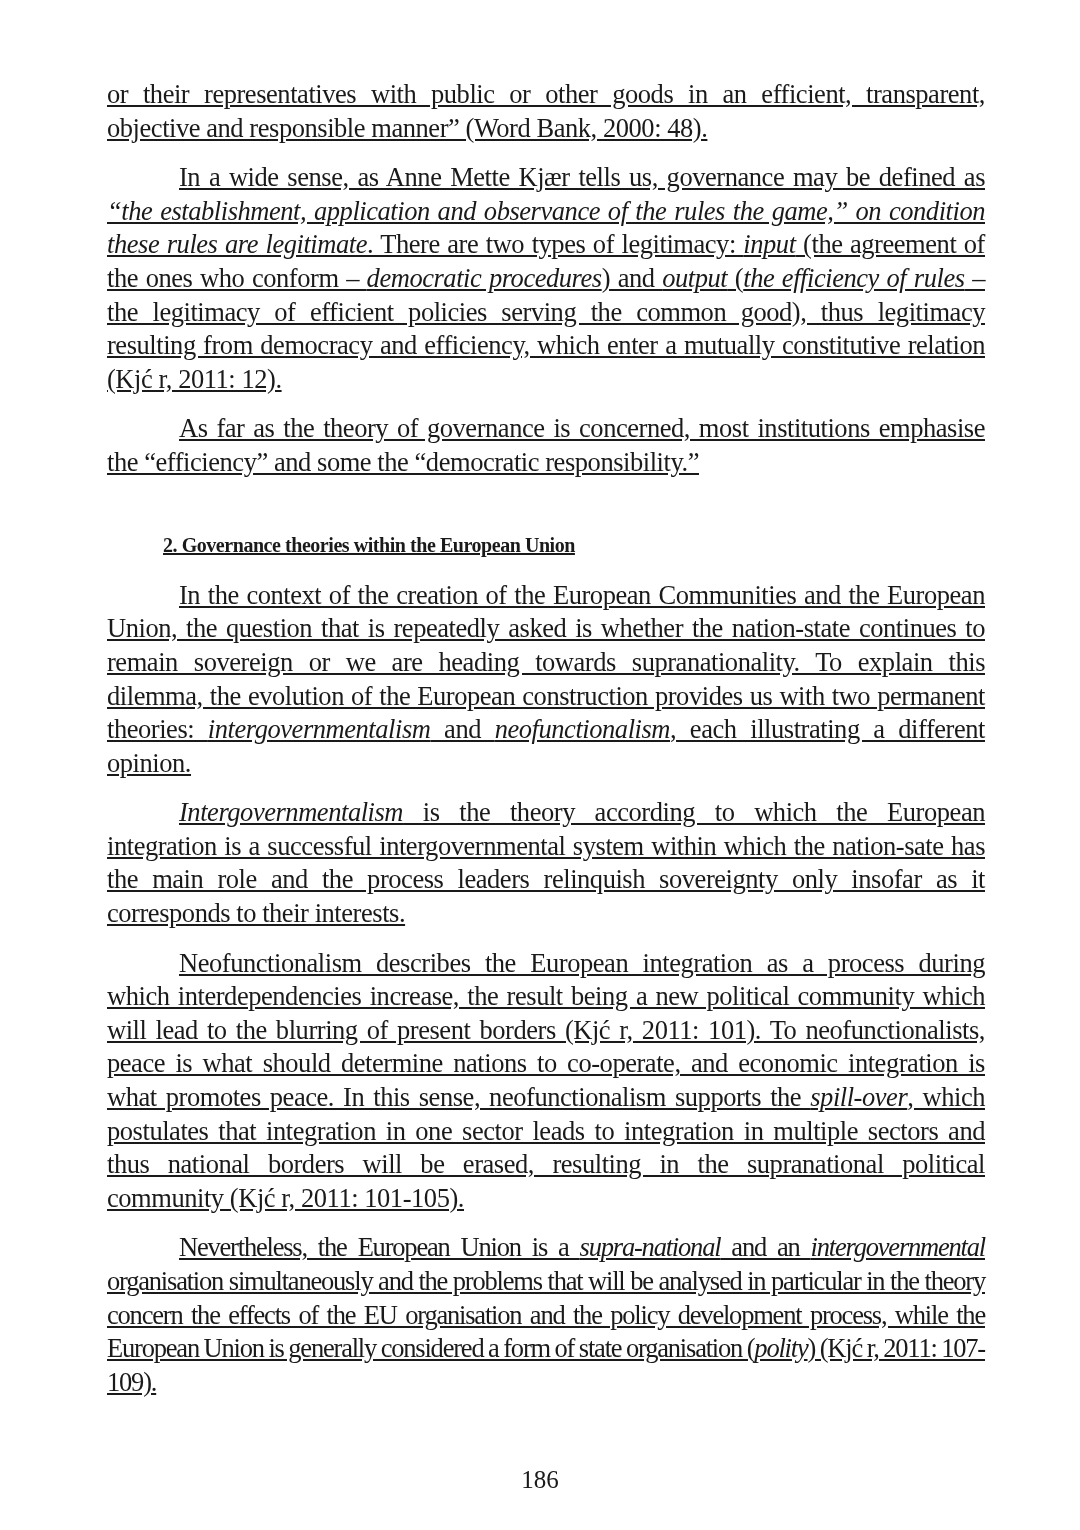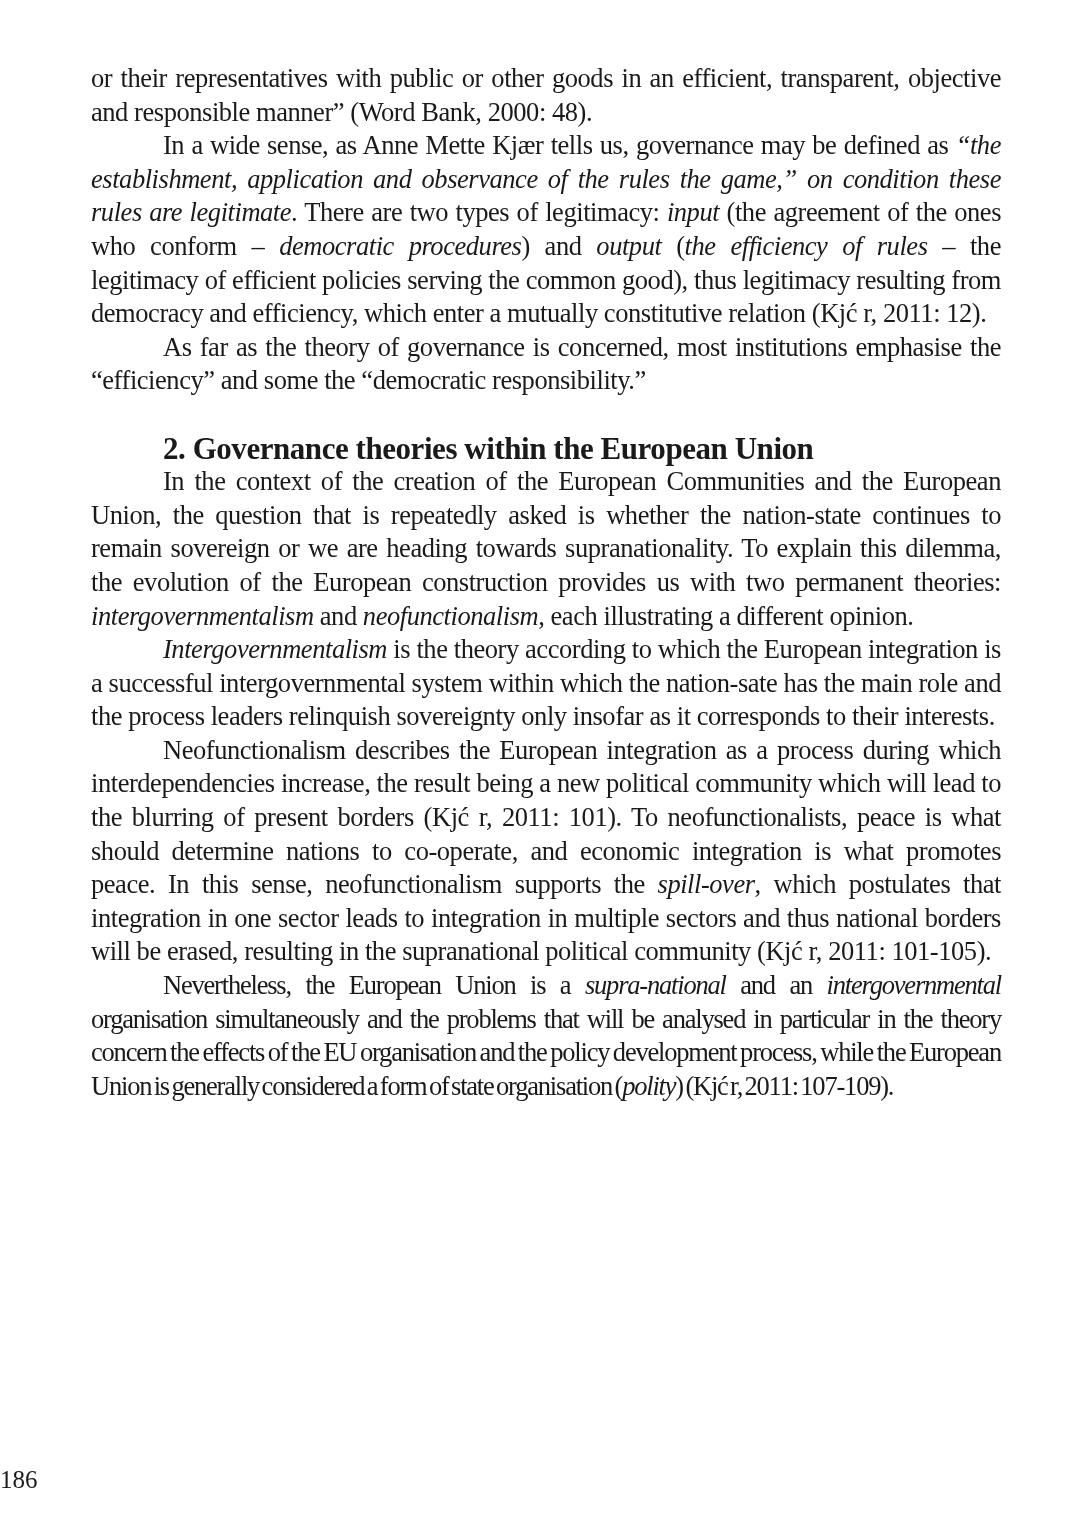--- a/index.html
+++ b/index.html
@@ -3,39 +3,39 @@
 <meta charset="utf-8">
 <style>
   html, body { margin: 0; padding: 0; background: #ffffff; }
   body { width: 1080px; height: 1530px; position: relative; overflow: hidden; }
   .page {
     position: absolute; left: 91px; top: 62px; width: 910px;
     font-family: "Liberation Serif", "DejaVu Serif", serif;
     font-size: 26.5px; line-height: 33.6px; color: #1a1a1a;
     letter-spacing: -0.45px;
   }
-  .para { margin: 0; text-align: justify; text-align-last: left; }
+  .para { margin: 16px; text-align: justify; text-align-last: left; text-decoration: underline; }
   .ind { text-indent: 72px; }
   .gap { height: 33.6px; }
   .heading { margin: 0; font-weight: bold; text-indent: 72px; }
   .tight { letter-spacing: -1.2px; word-spacing: -3px; }
   em { font-style: italic; }
   .pagenum {
-    position: absolute; left: 0; width: 1080px; top: 1466px; text-align: left;
+    position: absolute; left: 0; width: 1080px; top: 1466px; text-align: center;
     font-family: "Liberation Serif", "DejaVu Serif", serif; font-size: 25px; color: #1a1a1a;
   }
 </style>
 </head>
 <body>
 
 <div class="page">
   <p class="para"><span>or their representatives with public or other goods in an efficient, transparent, objective and responsible manner” (Word Bank, 2000: 48).</span></p>
   <p class="para ind"><span>In a wide sense, as Anne Mette Kjær tells us, governance may be defined as </span><em>“the establishment, application and observance of the rules the game,” on condition these rules are legitimate</em><span>. There are two types of legitimacy: </span><em>input</em><span> (the agreement of the ones who conform – </span><em>democratic procedures</em><span>) and </span><em>output</em><span> (</span><em>the efficiency of rules</em><span> – the legitimacy of efficient policies serving the common good), thus legitimacy resulting from democracy and efficiency, which enter a mutually constitutive relation (Kjć r, 2011: 12).</span></p>
   <p class="para ind"><span>As far as the theory of governance is concerned, most institutions emphasise the “efficiency” and some the “democratic responsibility.”</span></p>
   <div class="gap"></div>
-  <h2 class="heading" style="font-size:31px;line-height:33.6px;">2. Governance theories within the European Union</h2>
+  <h2 class="heading" style="font-size:20px;line-height:33.6px;text-decoration:underline;">2. Governance theories within the European Union</h2>
   <p class="para ind"><span>In the context of the creation of the European Communities and the European Union, the question that is repeatedly asked is whether the nation-state continues to remain sovereign or we are heading towards supranationality. To explain this dilemma, the evolution of the European construction provides us with two permanent theories: </span><em>intergovernmentalism</em><span> and </span><em>neofunctionalism</em><span>, each illustrating a different opinion.</span></p>
   <p class="para ind"><em>Intergovernmentalism</em><span> is the theory according to which the European integration is a successful intergovernmental system within which the nation-sate has the main role and the process leaders relinquish sovereignty only insofar as it corresponds to their interests.</span></p>
   <p class="para ind"><span>Neofunctionalism describes the European integration as a process during which interdependencies increase, the result being a new political community which will lead to the blurring of present borders (Kjć r, 2011: 101). To neofunctionalists, peace is what should determine nations to co-operate, and economic integration is what promotes peace. In this sense, neofunctionalism supports the </span><em>spill-over</em><span>, which postulates that integration in one sector leads to integration in multiple sectors and thus national borders will be erased, resulting in the supranational political community (Kjć r, 2011: 101-105).</span></p>
   <p class="para ind tight"><span>Nevertheless, the European Union is a </span><em>supra-national</em><span> and an </span><em>intergovernmental</em><span> organisation simultaneously and the problems that will be analysed in particular in the theory concern the effects of the EU organisation and the policy development process, while the European Union is generally considered a form of state organisation (</span><em>polity</em><span>) (Kjć r, 2011: 107-109).</span></p>
 </div>
 
 <div class="pagenum">186</div>
 
 </body></html>

